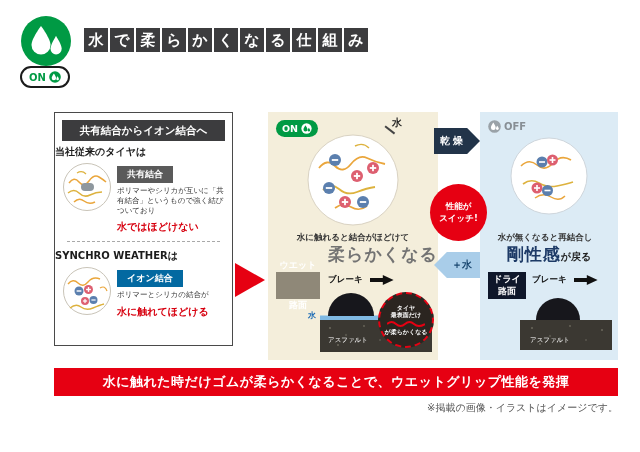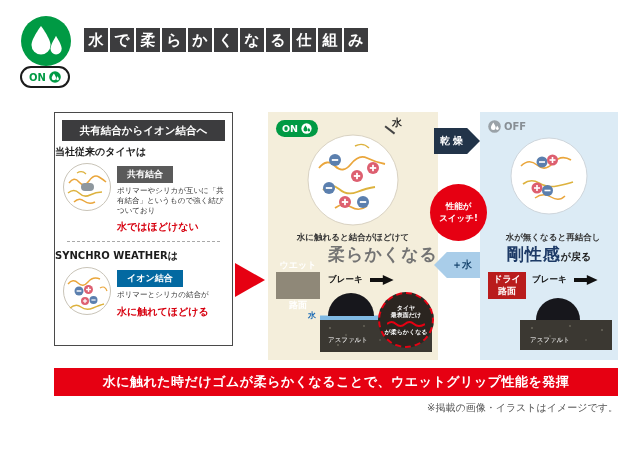--- a/index.html
+++ b/index.html
@@ -35,21 +35,21 @@
   .wet-panel{left:268px;top:112px;width:170px;height:248px;background:#f4eedb;}
   .pill-on{left:8px;top:8px;width:42px;height:17px;background:#009a44;border-radius:9px;display:flex;align-items:center;justify-content:center;gap:3px;}
   .pill-on span{color:#fff;font-size:9.5px;font-weight:bold;}
   .water-top{left:124px;top:4px;font-size:10px;font-weight:bold;color:#222;}
   .water-pointer{left:116px;top:17px;width:12px;height:1.5px;background:#444;transform:rotate(38deg);}
   .mol-wet{left:37px;top:20px;}
   .panel-desc{top:120px;text-align:center;font-size:8.5px;color:#333;font-weight:bold;}
   .wet-hl{top:131px;left:0;width:170px;text-align:right;font-size:17px;font-weight:bold;color:#737373;letter-spacing:1px;}
   .road-badge{color:#fff;font-size:9px;font-weight:bold;text-align:center;line-height:1.3;display:flex;flex-direction:column;justify-content:center;}
   .road-badge.wet{left:8px;top:160px;width:44px;height:27px;background:#8f8878;gap:28px;}
-  .road-badge.dry{left:8px;top:160px;width:38px;height:27px;background:#b91c1c;}
+  .road-badge.dry{left:8px;top:160px;width:38px;height:27px;background:#0f172a;}
   .brake-row{display:flex;align-items:center;gap:7px;}
   .brake-row .lbl{font-size:8.5px;font-weight:bold;color:#111;}
   .arrow-right{width:24px;height:10px;background:#111;clip-path:polygon(0 30%,55% 30%,55% 0,100% 50%,55% 100%,55% 70%,0 70%);}
   .road-water-tag{left:40px;top:198px;font-size:8px;font-weight:bold;color:#1a6ab5;}
   .asphalt-tag{font-size:6.5px;color:#fff;}
   .callout{left:110px;top:180px;width:56px;height:56px;border-radius:50%;border:2px dashed #e60012;background:#2b2520;display:flex;flex-direction:column;align-items:center;justify-content:center;gap:1px;z-index:2;}
   .callout .cl{color:#fff;font-size:6px;font-weight:bold;line-height:1.1;}
 
   
   .dry-arrow{left:434px;top:128px;width:46px;height:26px;background:#223449;clip-path:polygon(0 0,72% 0,100% 50%,72% 100%,0 100%);color:#fff;font-size:10px;font-weight:bold;display:flex;align-items:center;justify-content:center;letter-spacing:3px;padding-right:8px;z-index:1;}
@@ -286,21 +286,21 @@
           <circle r="5.5" fill="#dd5f70"></circle>
           <rect x="-3" y="-0.8" width="6" height="1.6" fill="#fff"></rect>
           <rect x="-0.8" y="-3" width="1.6" height="6" fill="#fff"></rect>
         </g>
       <g transform="translate(38.5,54.5)">
           <circle r="5.5" fill="#5b7fae"></circle>
           <rect x="-3" y="-0.8" width="6" height="1.6" fill="#fff"></rect>
         </g>
     </svg>
 
-    <div class="abs panel-desc" style="left:8px;width:130px;">水が無くなると再結合し</div>
+    <div class="abs panel-desc" style="left:0;width:130px;">水が無くなると再結合し</div>
     <div class="abs dry-hl">
       <span class="big">剛性感</span><span class="small">が戻る</span>
     </div>
 
     <div class="abs road-badge dry">
       <div>ドライ</div>
       <div>路面</div>
     </div>
     <div class="abs brake-row" style="left:52px;top:162px;">
       <span class="lbl">ブレーキ</span>

